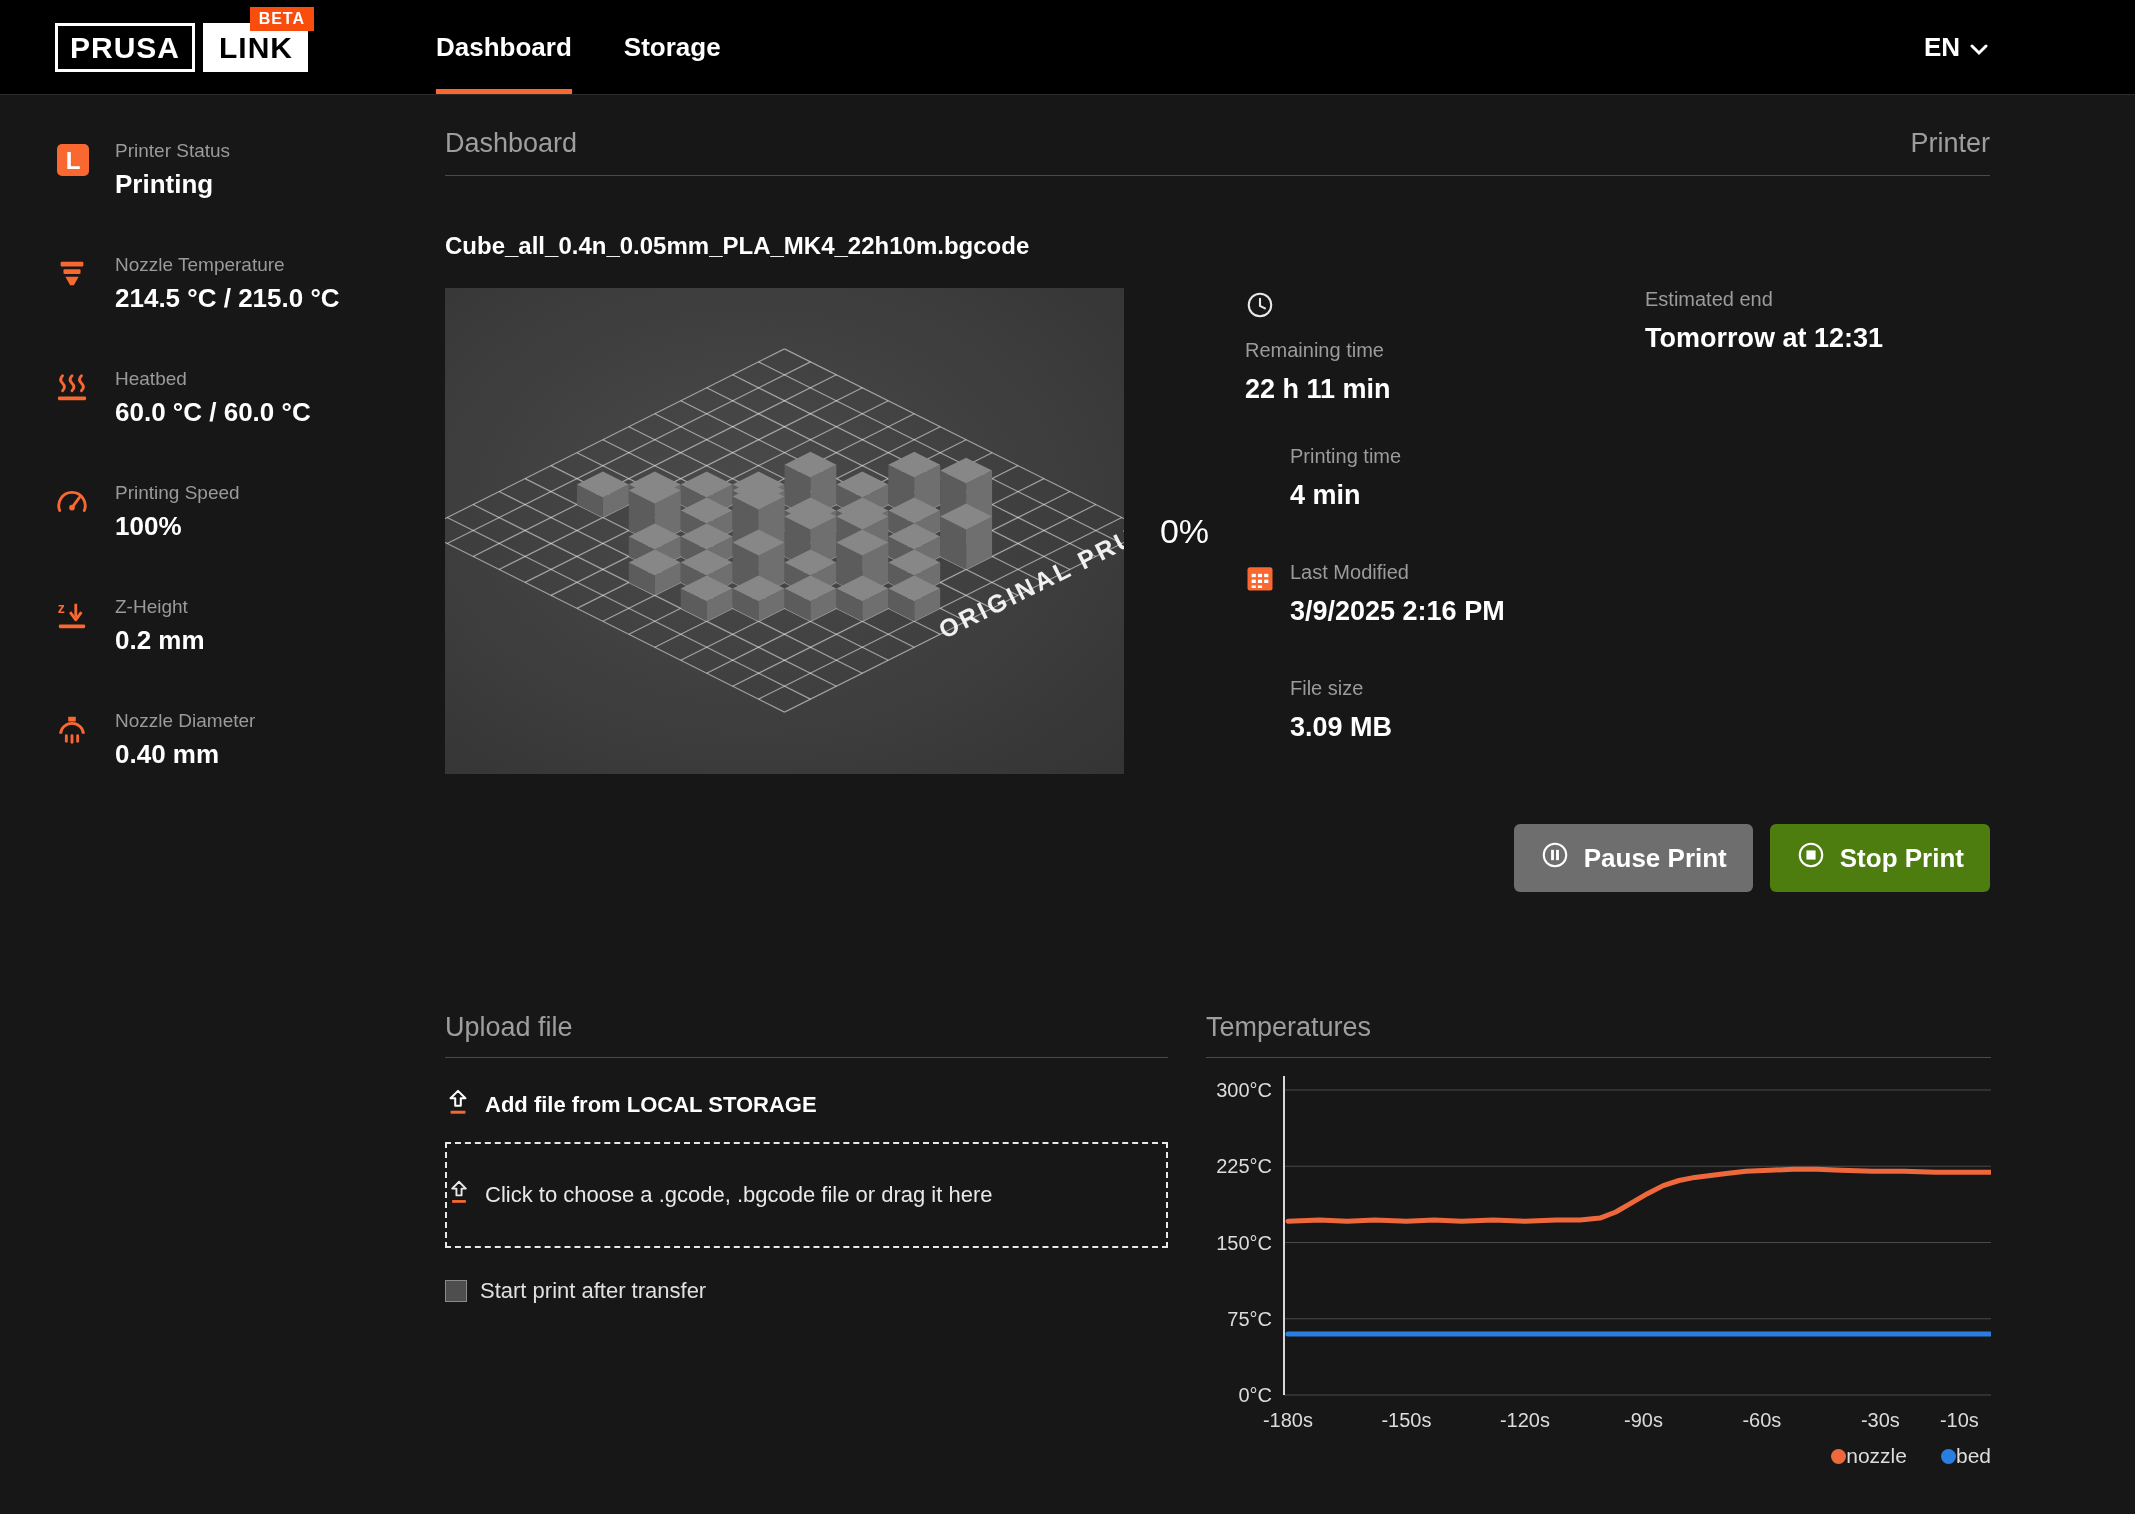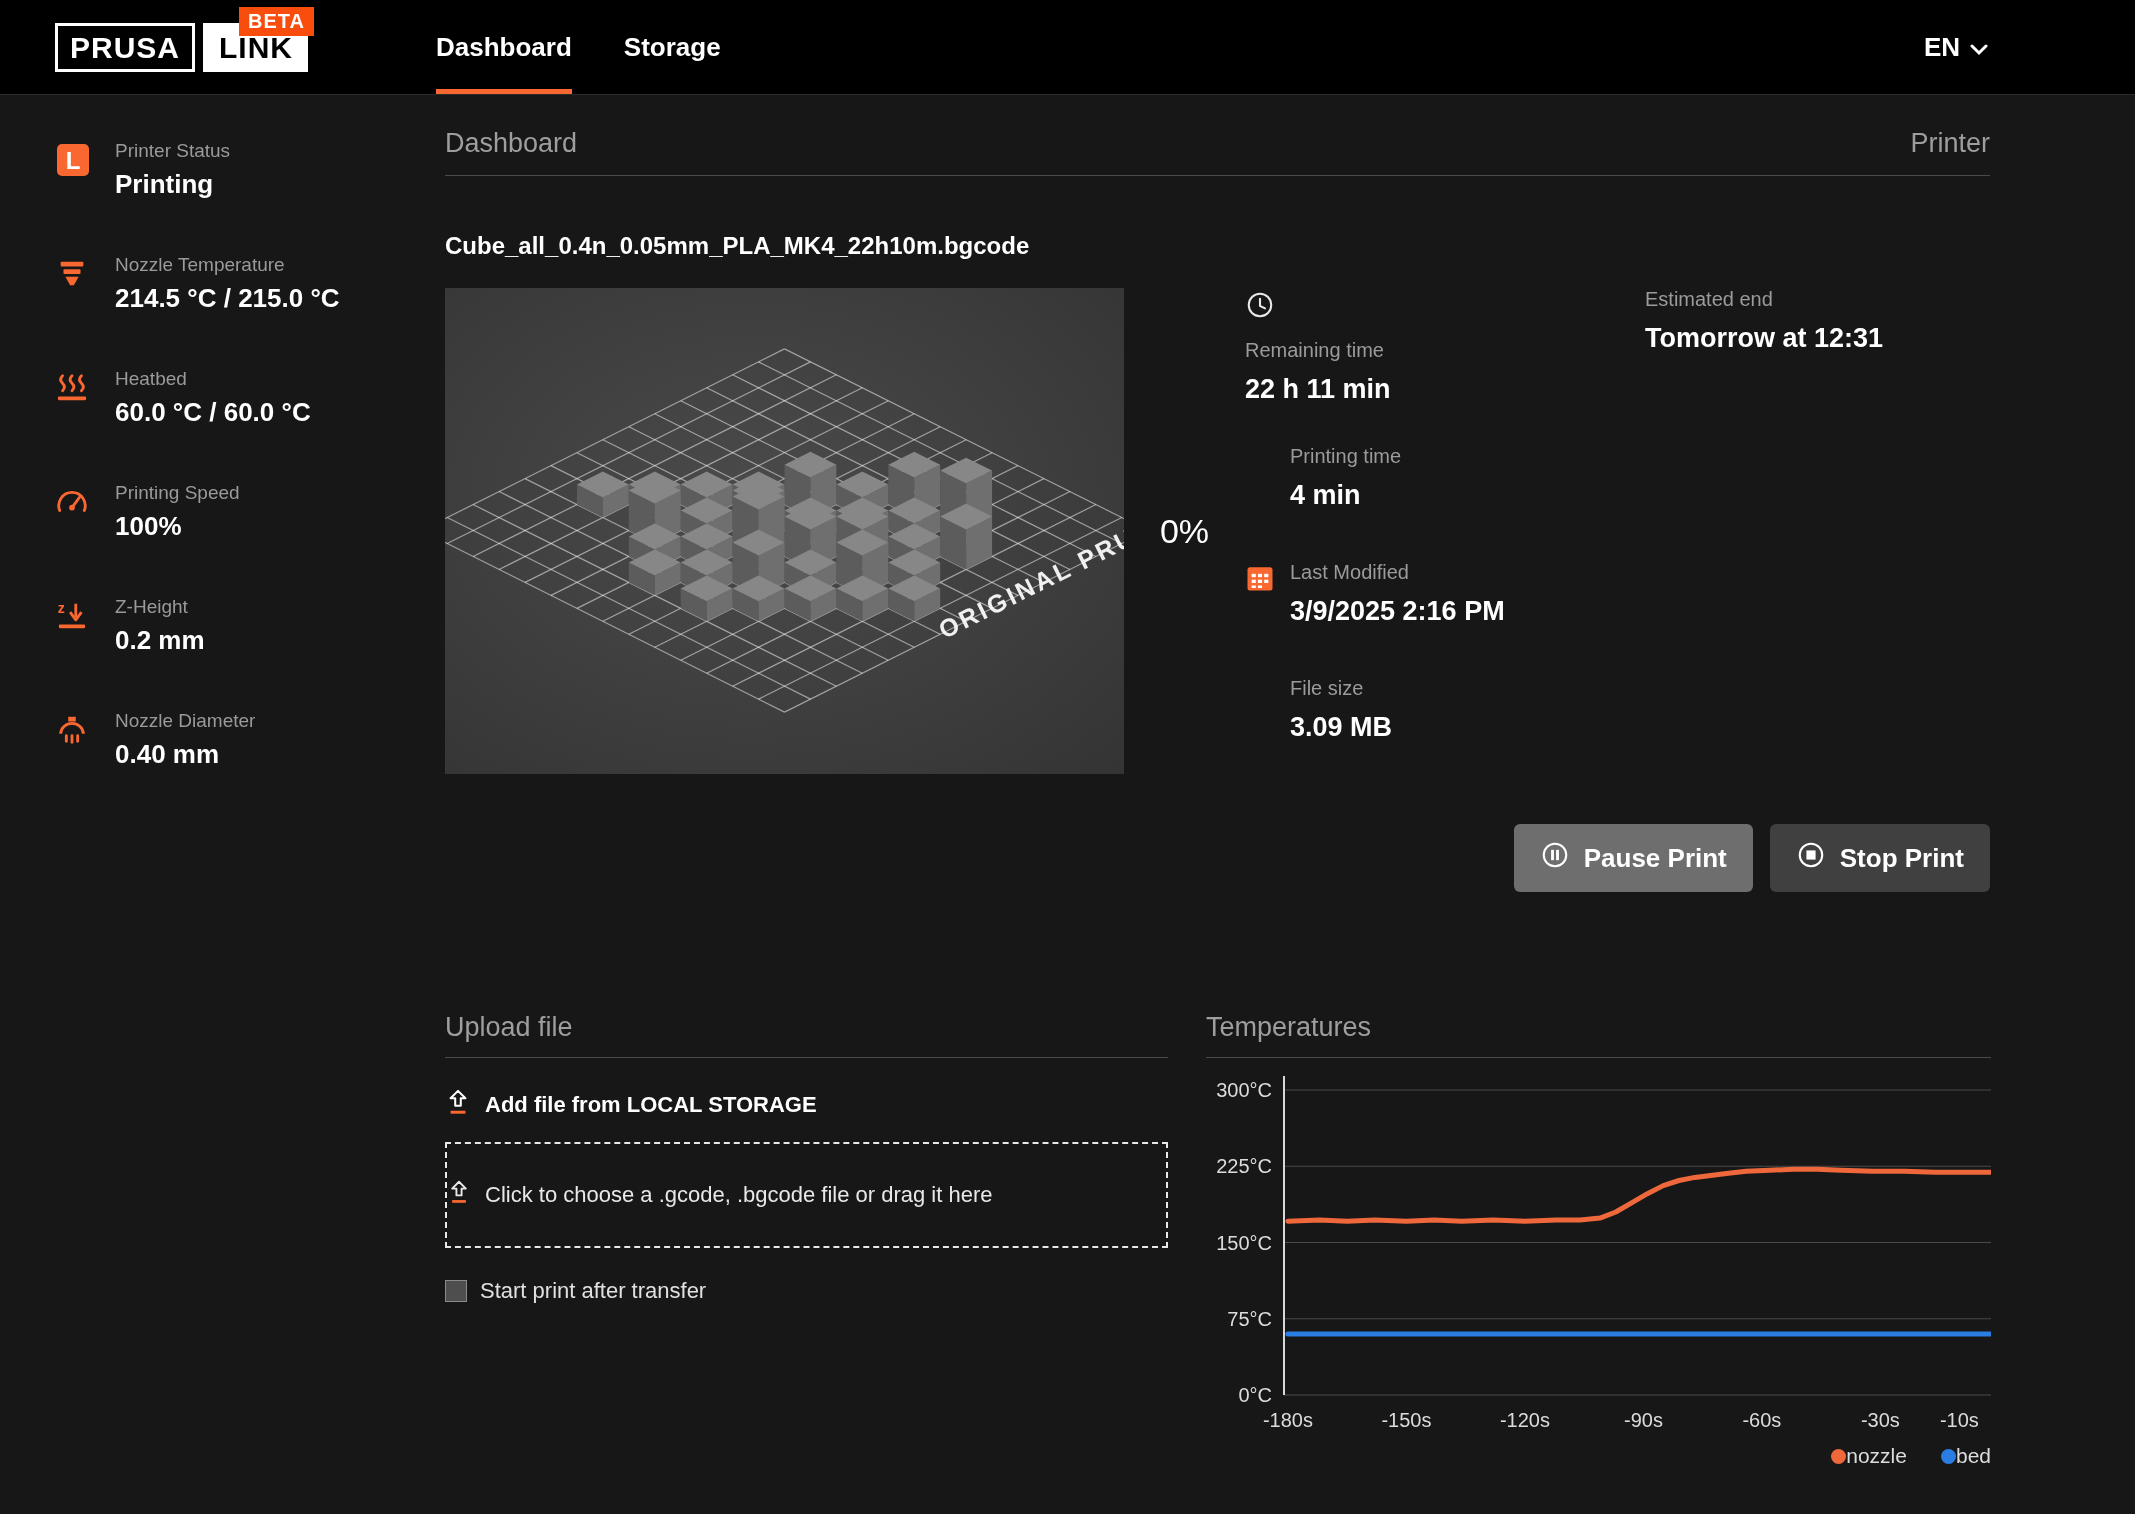--- a/index.html
+++ b/index.html
@@ -13,21 +13,21 @@
   .nav {
     height: 95px; background: #000; border-bottom: 1px solid #2c2c2c;
     display: flex; align-items: stretch; padding: 0 147px 0 55px;
   }
   .logo { align-self: center; position: relative; display: flex; gap: 8px; margin-right: 128px; }
   .logo-box { font-weight: 700; font-size: 30px; letter-spacing: 1px; padding: 5px 12px; border: 3px solid #fff; line-height: 1.1; }
   .logo-prusa { color: #fff; background: #000; }
   .logo-link  { color: #000; background: #fff; padding-left: 13px; }
   .beta-badge {
     position: absolute; top: -16px; right: -6px; background: #f94d0d; color: #fff;
-    font-size: 20px; font-weight: 700; padding: 3px 9px; letter-spacing: 1px;
+    font-size: 16px; font-weight: 700; padding: 3px 9px; letter-spacing: 1px;
   }
   .tabs { display: flex; align-items: stretch; }
   .tab {
     display: flex; align-items: center; margin-right: 52px; cursor: pointer;
     font-size: 26px; font-weight: 700; color: #fff; border-bottom: 5px solid transparent; padding-top: 5px;
   }
   .tab.active { border-bottom-color: var(--accent); }
   .lang { margin-left: auto; align-self: center; display: flex; align-items: center; gap: 10px; font-size: 26px; font-weight: 700; cursor: pointer; text-align: right; }
   
   .sidebar { position: absolute; left: 55px; top: 140px; width: 370px; display: flex; flex-direction: column; gap: 54px; }
@@ -400,21 +400,21 @@
     <button class="btn btn-pause" style="background: rgb(110, 110, 110);">
       <span>
         <svg width="30" height="30" viewBox="0 0 36 36">
             <circle cx="18" cy="18" r="13.5" fill="none" stroke="#fff" stroke-width="2.5"></circle>
             <rect x="13.3" y="11.8" width="3.4" height="12.4" fill="#fff"></rect>
             <rect x="19.3" y="11.8" width="3.4" height="12.4" fill="#fff"></rect>
           </svg>
       </span>
       <span>Pause Print</span>
     </button>
-    <button class="btn btn-stop" style="background: #404040;">
+    <button class="btn btn-stop" style="background: #4d7c0f;">
       <span>
         <svg width="30" height="30" viewBox="0 0 36 36">
             <circle cx="18" cy="18" r="13.5" fill="none" stroke="#fff" stroke-width="2.5"></circle>
             <rect x="12.5" y="12.5" width="11" height="11" fill="#fff"></rect>
           </svg>
       </span>
       <span>Stop Print</span>
     </button>
   </div>
 

